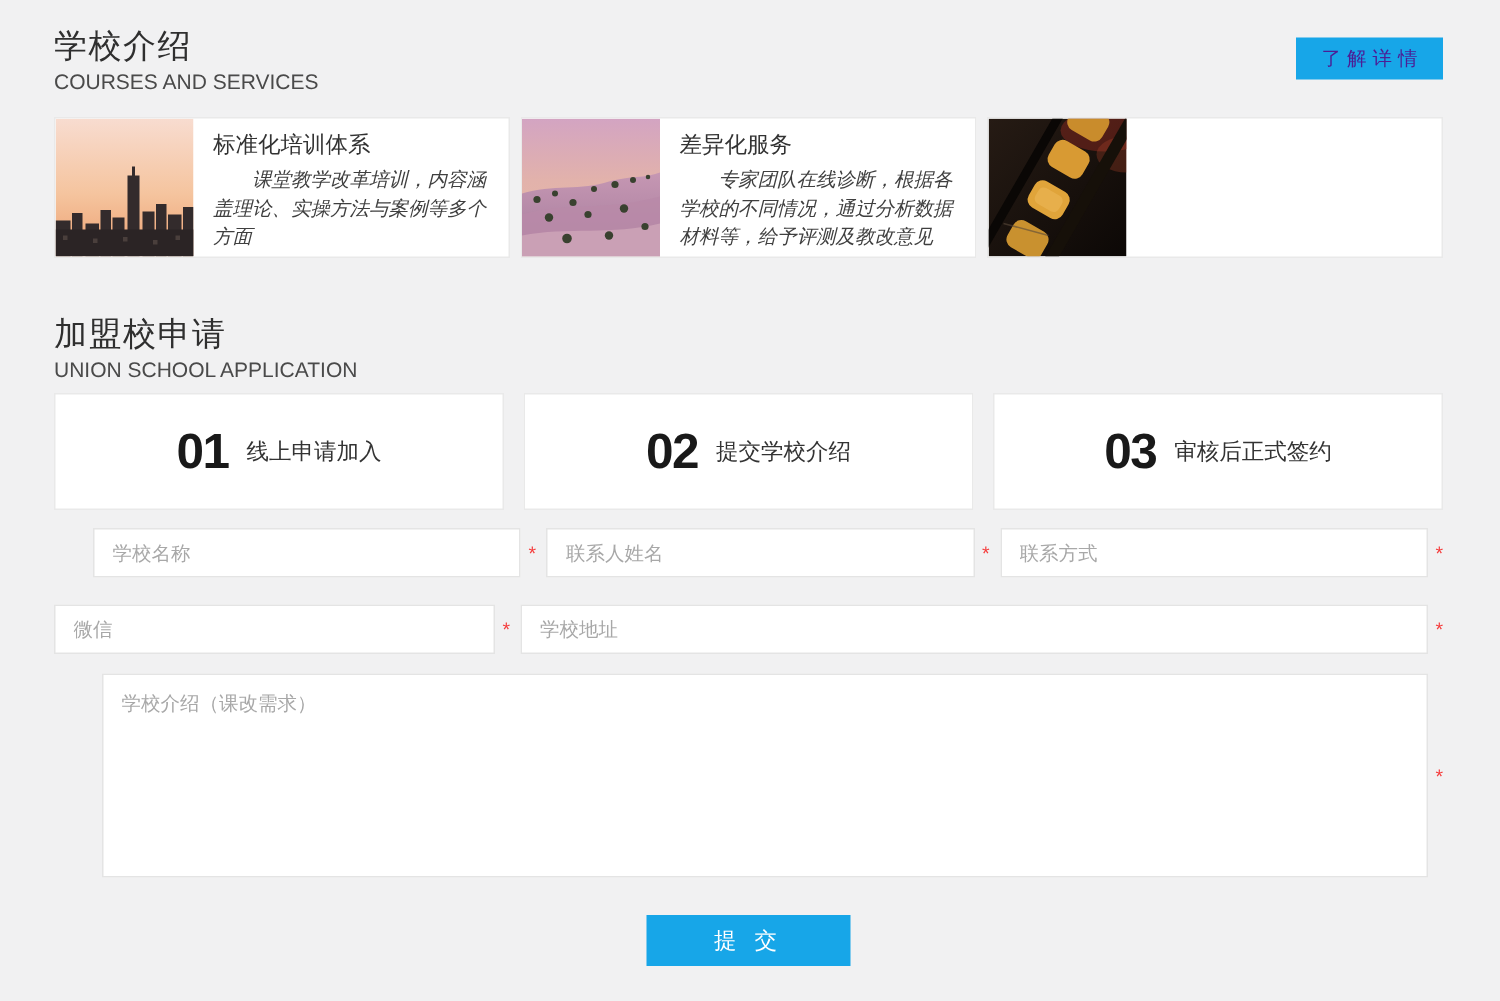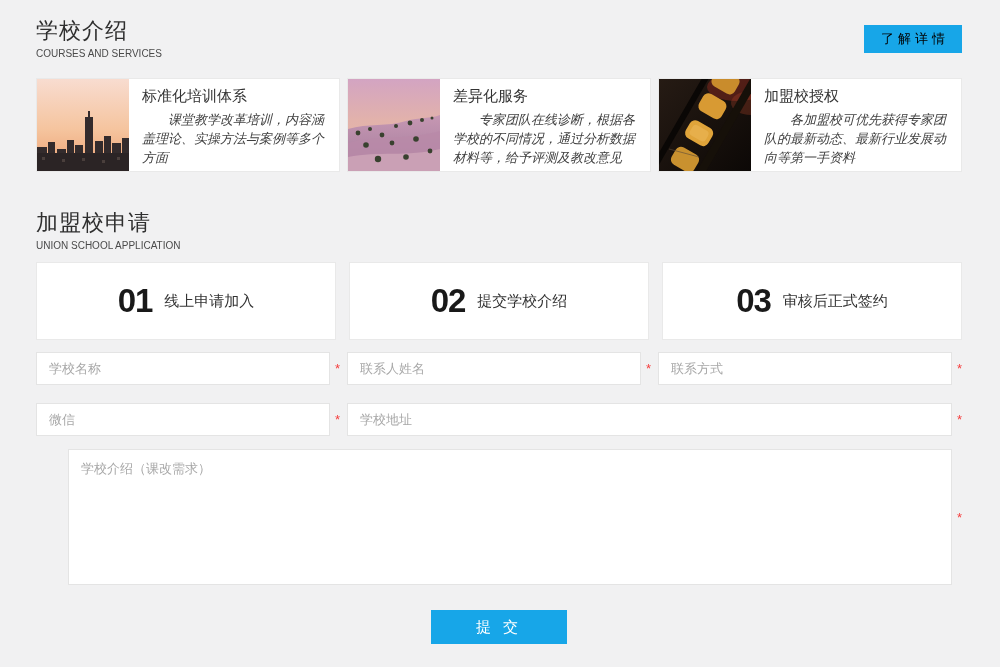--- a/index.html
+++ b/index.html
@@ -13,23 +13,23 @@
     width:1000px;height:667px;overflow:hidden;position:relative;
     background:var(--page-bg);
     font-family:"Liberation Sans","DejaVu Sans",sans-serif;
     color:#333;
   }
   .container{padding:16px 38px 0 36px;}
 
   
   .section-header{display:flex;justify-content:space-between;align-items:center;}
   .sec-title h2{margin:0;font-size:22px;font-weight:500;color:#2f2f2f;letter-spacing:1px;line-height:30px;}
-  .sec-title .sub{font-size:10px;color:#4a4a4a;line-height:16px;}
+  .sec-title .sub{font-size:14px;color:#4a4a4a;line-height:16px;}
   .detail-btn{
-    background:var(--accent);color:#000000;border:none;cursor:pointer;
+    background:var(--accent);color:#4c1d95;border:none;cursor:pointer;
     width:98px;height:28px;font-size:13px;letter-spacing:4px;padding-left:10px;
     font-family:inherit;
   }
 
   
   .cards{display:flex;gap:7px;margin-top:16px;}
   .card{flex:1;height:94px;background:#fff;border:1px solid #e9e9e9;display:flex;overflow:hidden;}
   .card-img{width:92px;height:92px;flex:none;}
   .card-img svg{display:block;width:92px;height:92px;}
   .card-body{padding:8px 10px 0 13px;overflow:hidden;}
@@ -39,21 +39,21 @@
   .app-header{margin-top:36px;}
 
   
   .steps{display:flex;gap:13px;margin-top:8px;}
   .step{flex:1;height:78px;background:#fff;border:1px solid #e9e9e9;display:flex;align-items:center;justify-content:center;}
   .step-num{font-size:33px;font-weight:800;color:#191919;letter-spacing:-1px;}
   .step-label{font-size:15px;color:#333;margin-left:12px;}
 
   
   .form-row{display:grid;grid-template-columns:1fr 1fr 1fr;column-gap:7px;}
-  .row1{margin-top:12px;}
+  .row1{margin-top:12px;margin-left:26px;}
   .row2{margin-top:18px;}
   .span2{grid-column:span 2;}
   .field{display:flex;align-items:center;min-width:0;}
   .field input{
     flex:1;min-width:0;height:33px;background:#fff;border:1px solid #e4e4e4;
     padding:0 12px;font-size:13px;color:#333;outline:none;font-family:inherit;
   }
   input::placeholder,textarea::placeholder{color:#a8a8a8;}
   .req{flex:none;width:10px;text-align:right;color:var(--required);font-size:13px;line-height:1;}
   .textarea-row{display:flex;align-items:center;margin-top:13px;padding-left:32px;}
@@ -180,24 +180,20 @@
             <rect x="62" y="-20" width="8" height="140" fill="#161009"></rect>
             <rect x="29" y="-12" width="26" height="20" rx="6" fill="#c98c2c"></rect>
             <rect x="30" y="16" width="26" height="20" rx="6" fill="#d89a33"></rect>
             <rect x="32" y="46" width="26" height="20" rx="6" fill="#e0a43a"></rect>
             <rect x="33" y="76" width="26" height="20" rx="6" fill="#c9912f"></rect>
             <rect x="36" y="50" width="18" height="12" rx="4" fill="#eab453" opacity="0.7"></rect>
           </g>
           <path d="M10,70 L40,78" stroke="#5a4a3a" stroke-width="1" opacity="0.6"></path>
         </svg>
       </div>
-      <div class="card-body">
-        <h3 class="card-title">加盟校授权</h3>
-        <p class="card-desc">各加盟校可优先获得专家团队的最新动态、最新行业发展动向等第一手资料</p>
-      </div>
     </div>
 
   </div>
 
   <div class="section-header app-header">
     <div class="sec-title">
       <h2>加盟校申请</h2>
       <div class="sub">UNION SCHOOL APPLICATION</div>
     </div>
   </div>

